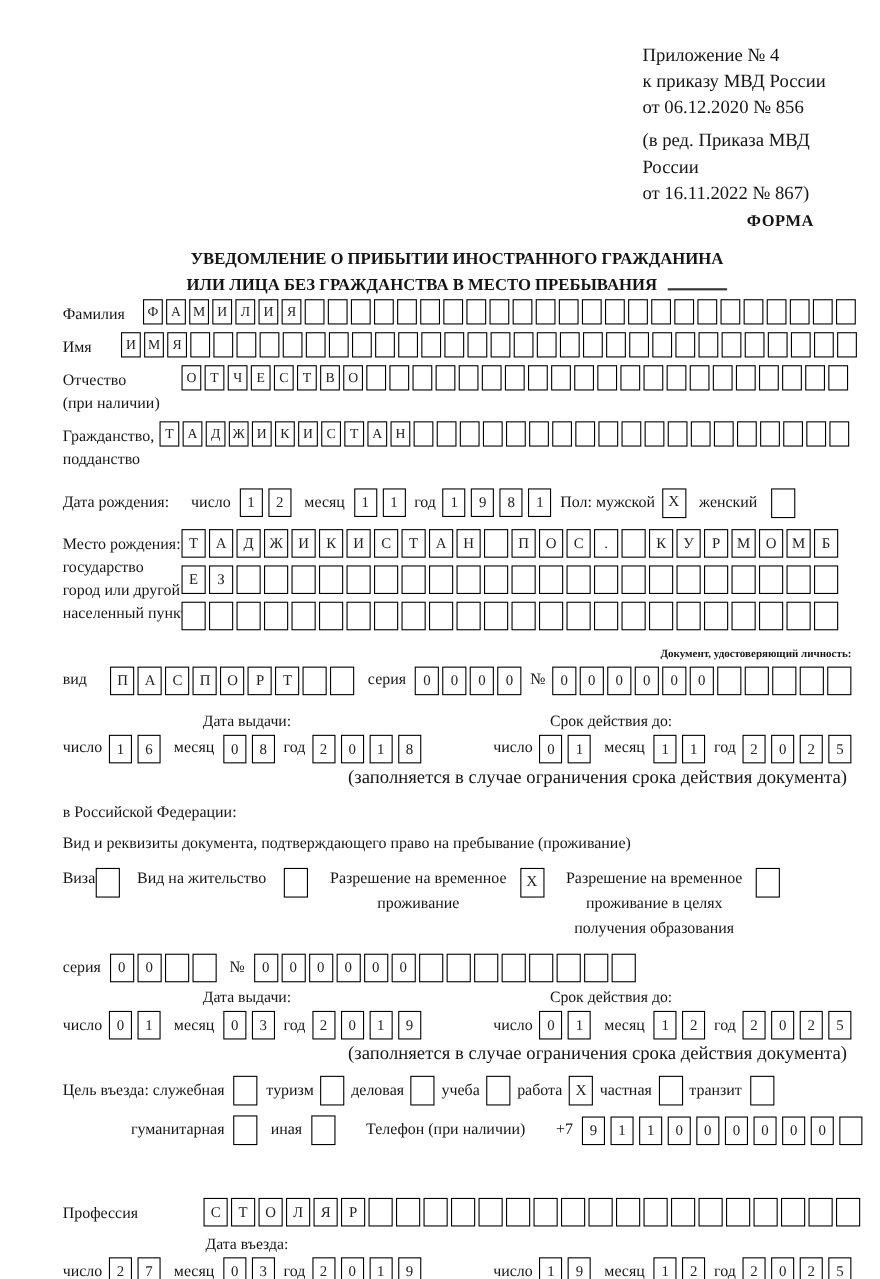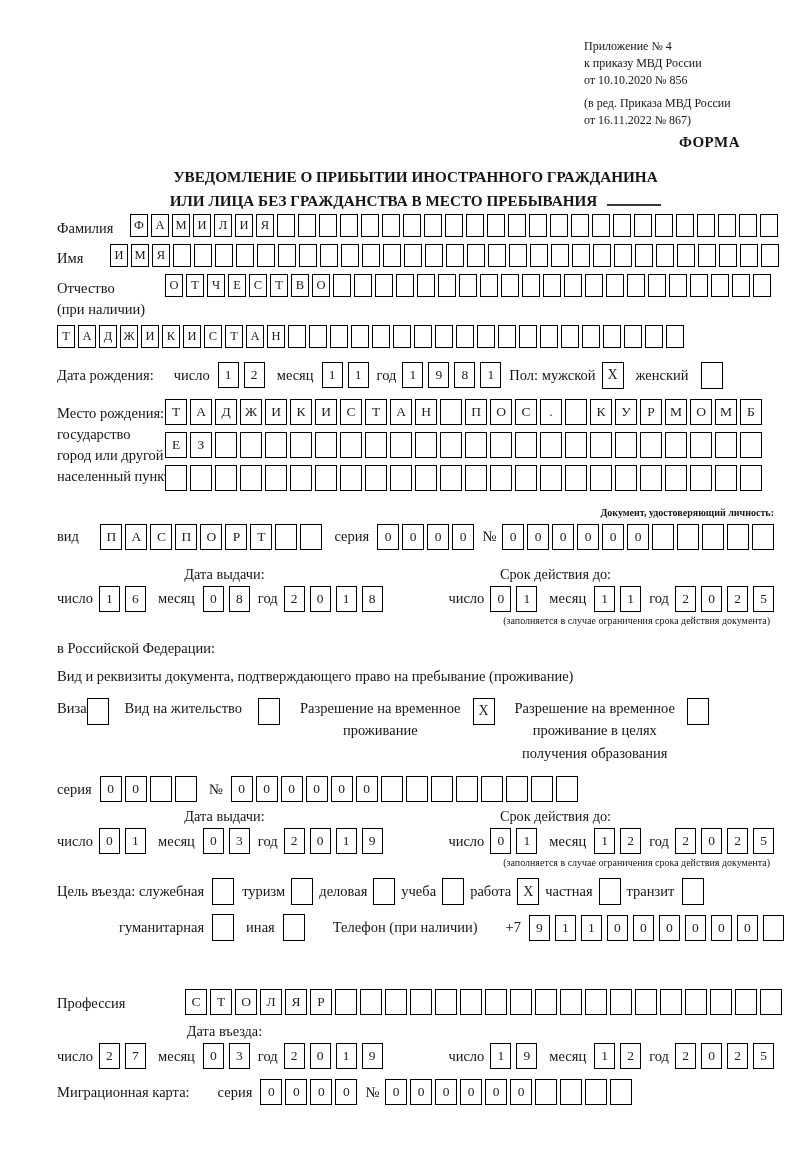--- a/index.html
+++ b/index.html
@@ -1,21 +1,21 @@
 <!DOCTYPE html>
 <html><head>
 <meta charset="utf-8">
 <style>
   html,body{margin:0;padding:0;background:#fff;}
   body{width:800px;height:1163px;color:#151515;
        font-family:"Liberation Serif","DejaVu Serif",serif;font-size:14.5px;}
   .page{box-sizing:border-box;width:800px;height:1163px;padding:38px 26px 8px 57px;overflow:hidden;}
 
   
-  .appendix{margin-left:auto;width:190px;font-size:12px;line-height:1.4;}
+  .appendix{margin-left:auto;width:190px;font-size:17px;line-height:1.4;}
   .appendix .blk2{margin-top:7px;}
   .forma{text-align:right;padding-right:34px;font-weight:bold;font-size:15px;margin-top:5px;letter-spacing:.5px;}
 
   .title{text-align:center;font-weight:bold;font-size:15.2px;line-height:1.6;margin-top:14px;}
   .blank-line{display:inline-block;width:54px;border-bottom:2px solid #3a3a3a;margin-left:10px;}
   .sect{font-weight:bold;font-size:14.2px;margin-top:27px;margin-bottom:18px;}
 
   
   .frow{display:flex;align-items:flex-start;margin-bottom:5px;}
   .flabel{flex:0 0 auto;padding-top:4px;line-height:1.45;}
@@ -37,39 +37,39 @@
   .inline{display:flex;align-items:center;flex-wrap:nowrap;}
   .g6{margin-left:6px}.g8{margin-left:8px}.g12{margin-left:12px}.g16{margin-left:16px}
   .g20{margin-left:20px}.g28{margin-left:28px}.g64{margin-left:64px}
 
   .dhead{display:flex;margin:6px 0 3px;font-size:14.3px;}
   .dhead .h1{width:335px;text-align:center;}
   .dhead .h2{flex:1;text-align:center;padding-right:55px;}
   .dpair{display:flex;align-items:center;}
   .dgroup{display:flex;align-items:center;}
   .dgroup.left{width:335px;}
-  .note{font-size:10px;text-align:right;padding-right:4px;margin:3px 0 10px;}
+  .note{font-size:17px;text-align:right;padding-right:4px;margin:3px 0 10px;}
 
   .intro{margin:4px 0 2px;line-height:1.7;}
   .opts{display:flex;align-items:flex-start;margin:8px 0 10px;}
   .opt-multi{display:inline-block;text-align:center;line-height:1.55;}
   .opts .cells{margin-top:1px;}
 
   .goal{display:flex;align-items:center;margin-bottom:9px;}
   .goal span{white-space:nowrap;}
 </style>
 </head>
 <body>
 
 <div class="page">
 
   <div class="appendix">
     <div>Приложение № 4</div>
     <div>к приказу МВД России</div>
-    <div>от 10.10.2020 № 856</div>
+    <div>от 06.12.2020 № 856</div>
     <div class="blk2">(в ред. Приказа МВД России</div>
     <div>от 16.11.2022 № 867)</div>
   </div>
 
   <div class="forma">ФОРМА</div>
 
   <div class="title">
     <div>УВЕДОМЛЕНИЕ О ПРИБЫТИИ ИНОСТРАННОГО ГРАЖДАНИНА</div>
     <div>
       <span>ИЛИ ЛИЦА БЕЗ ГРАЖДАНСТВА В МЕСТО ПРЕБЫВАНИЯ</span><span class="blank-line"></span>
@@ -184,20 +184,24 @@
         <span class="cell"></span>
         <span class="cell"></span>
         <span class="cell"></span>
         <span class="cell"></span>
         <span class="cell"></span>
         <span class="cell"></span>
       </span>
   </div>
 
   <div class="frow">
+    <span class="flabel w88">
+      <span class="lbl-line">Гражданство,</span>
+      <span class="lbl-line">подданство</span>
+    </span>
     <span class="cells sm">
         <span class="cell">Т</span>
         <span class="cell">А</span>
         <span class="cell">Д</span>
         <span class="cell">Ж</span>
         <span class="cell">И</span>
         <span class="cell">К</span>
         <span class="cell">И</span>
         <span class="cell">С</span>
         <span class="cell">Т</span>

